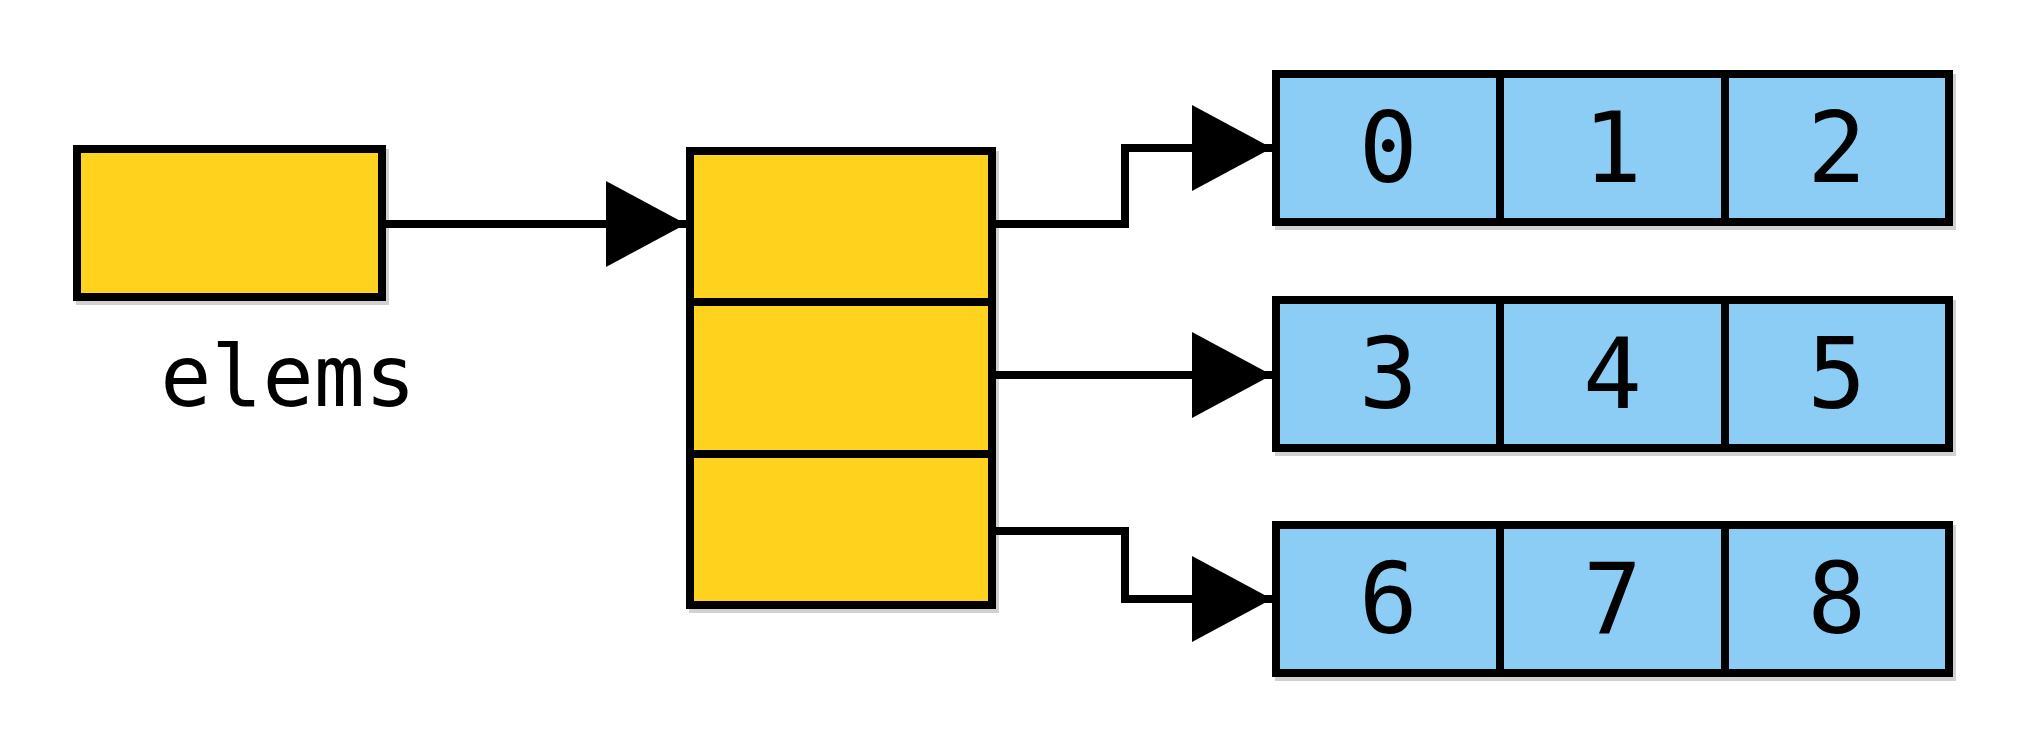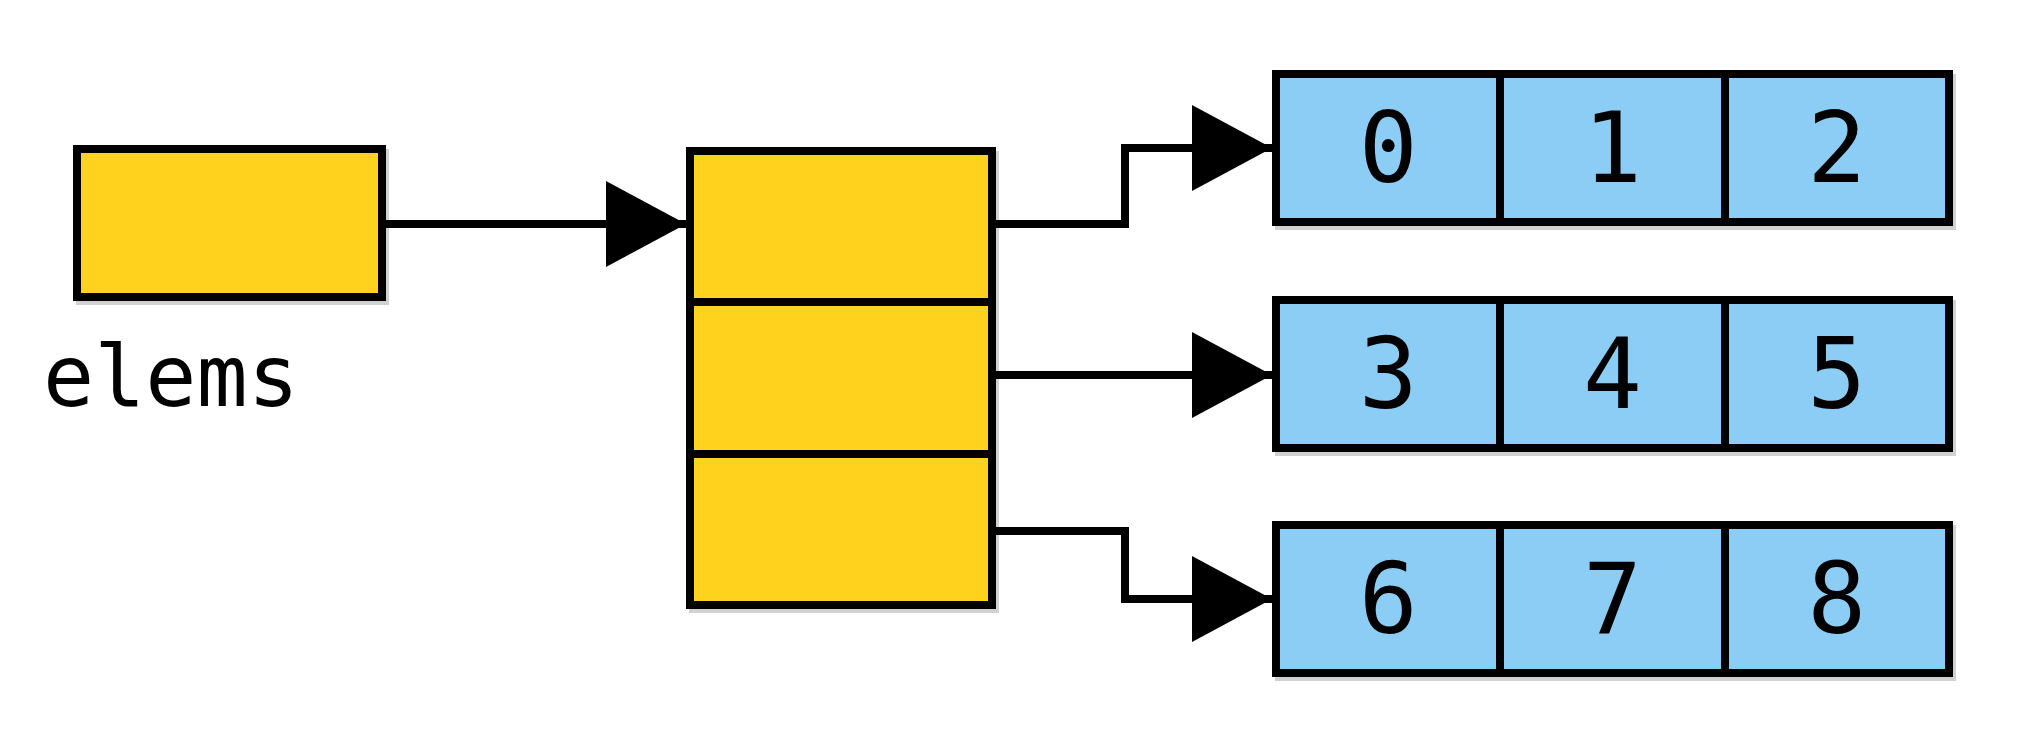--- a/index.html
+++ b/index.html
@@ -38,21 +38,21 @@
   .pointer-box {
     left: 73px; top: 145px;
     width: 313px; height: 156px;
     background: var(--box-fill);
   }
   .pointer-label {
     position: absolute;
     left: 43px; top: 322px;
     width: 373px; height: 110px;
     line-height: 110px;
-    text-align: left;
+    text-align: right;
     font-size: 85px;
     color: var(--line);
     white-space: pre;
   }
   .slot-stack {
     left: 686px; top: 147px;
     width: 310px; height: 462px;
     background: var(--box-fill);
     display: flex;
     flex-direction: column;

